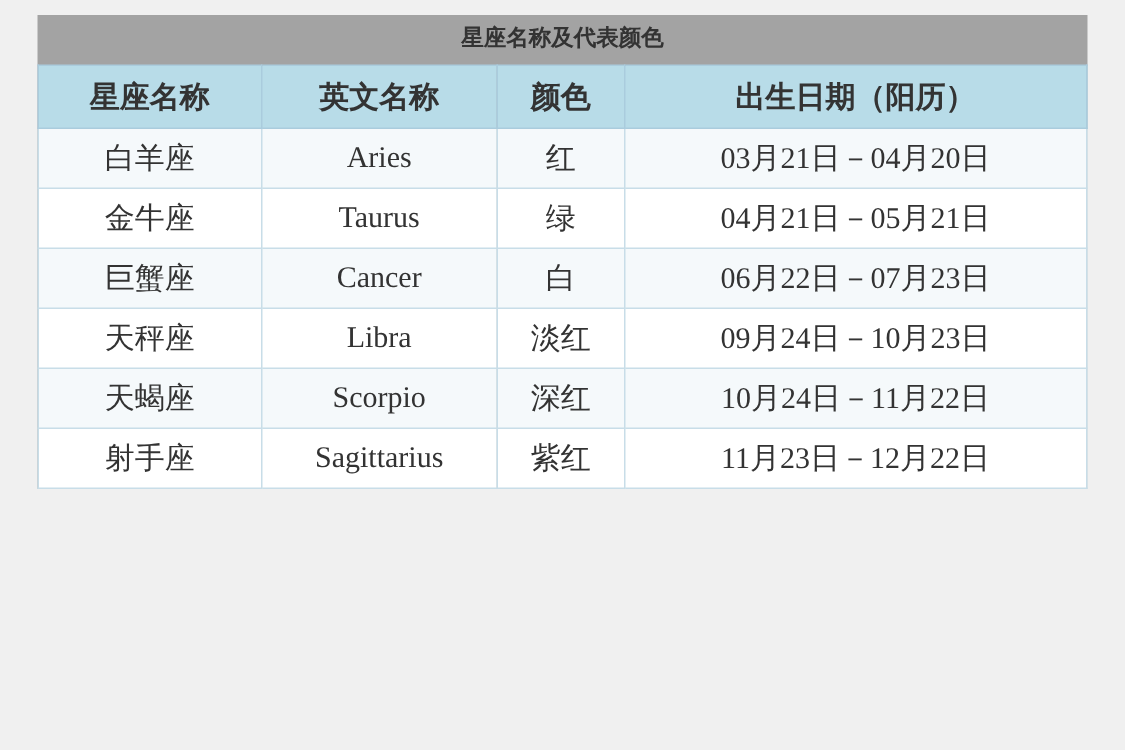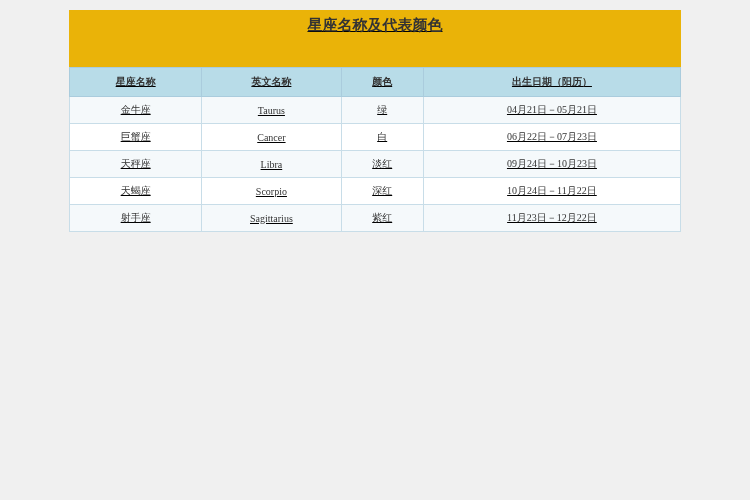--- a/index.html
+++ b/index.html
@@ -14,38 +14,36 @@
       background-color: #f0f0f0;
       font-family: "SimSun", "宋体", serif;
       display: flex;
       justify-content: center;
       align-items: flex-start;
       padding: 10px;
       overflow: hidden;
     }
 
     .container {
-      width: 612px;
-      background: #eab308;
-      text-decoration: underline;
+      width: 700px;
+      background: #a3a3a3;
     }
 
     .page-title {
       text-align: center;
       font-size: 15px;
       color: #333;
       padding: 6px 0 8px 0;
       font-weight: bold;
     }
 
     table {
       width: 100%;
       border-collapse: collapse;
-      font-size: 10px;
-      margin-top: 24px;
+      font-size: 20px;
     }
 
     thead tr th {
       background-color: #b8dce8;
       border: 1px solid #aaccdd;
       padding: 7px 6px;
       text-align: center;
       font-weight: bold;
       color: #333;
     }
@@ -74,20 +72,26 @@
   <table>
     <thead>
       <tr>
         <th>星座名称</th>
         <th>英文名称</th>
         <th>颜色</th>
         <th>出生日期（阳历）</th>
       </tr>
     </thead>
     <tbody id="table-body">
+    <tr>
+          <td>白羊座</td>
+          <td>Aries</td>
+          <td>红</td>
+          <td>03月21日－04月20日</td>
+        </tr>
         <tr>
           <td>金牛座</td>
           <td>Taurus</td>
           <td>绿</td>
           <td>04月21日－05月21日</td>
         </tr>
         <tr>
           <td>巨蟹座</td>
           <td>Cancer</td>
           <td>白</td>

